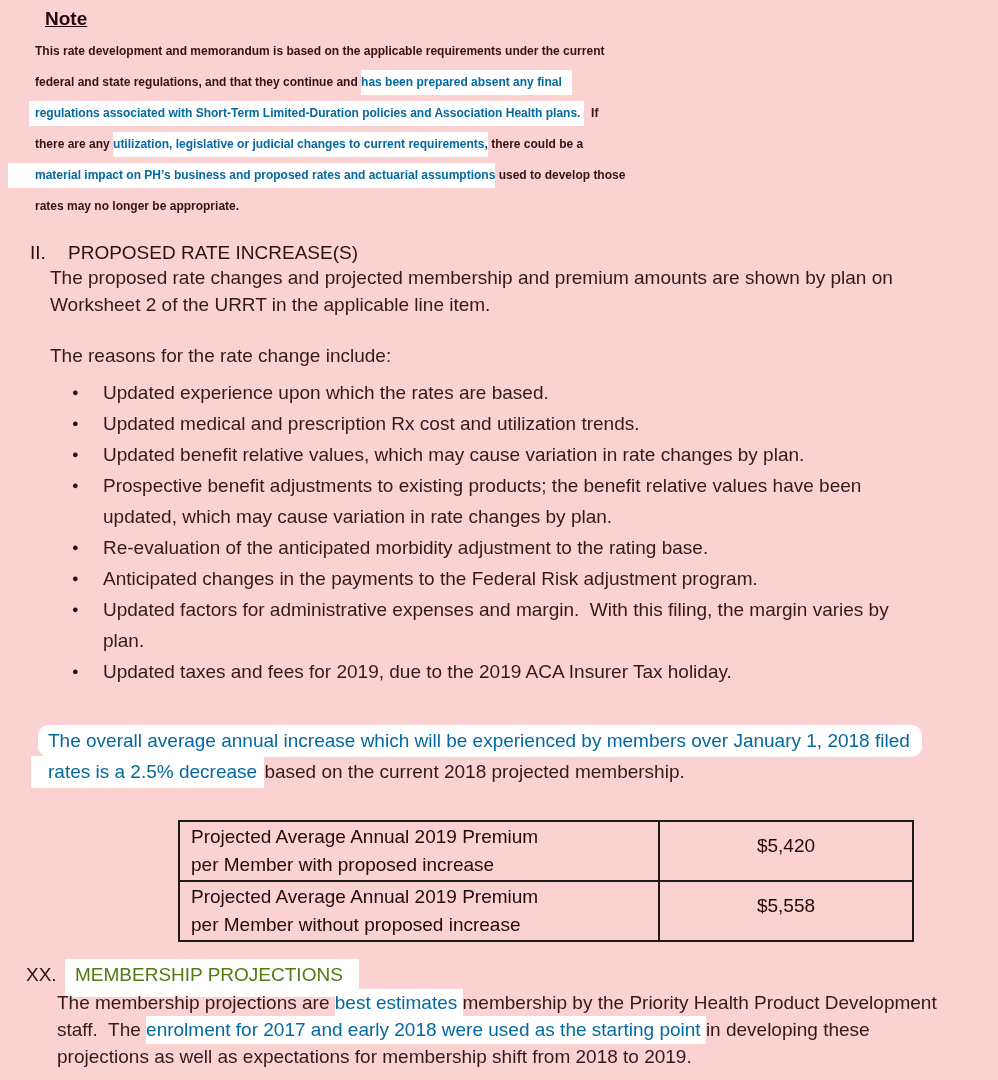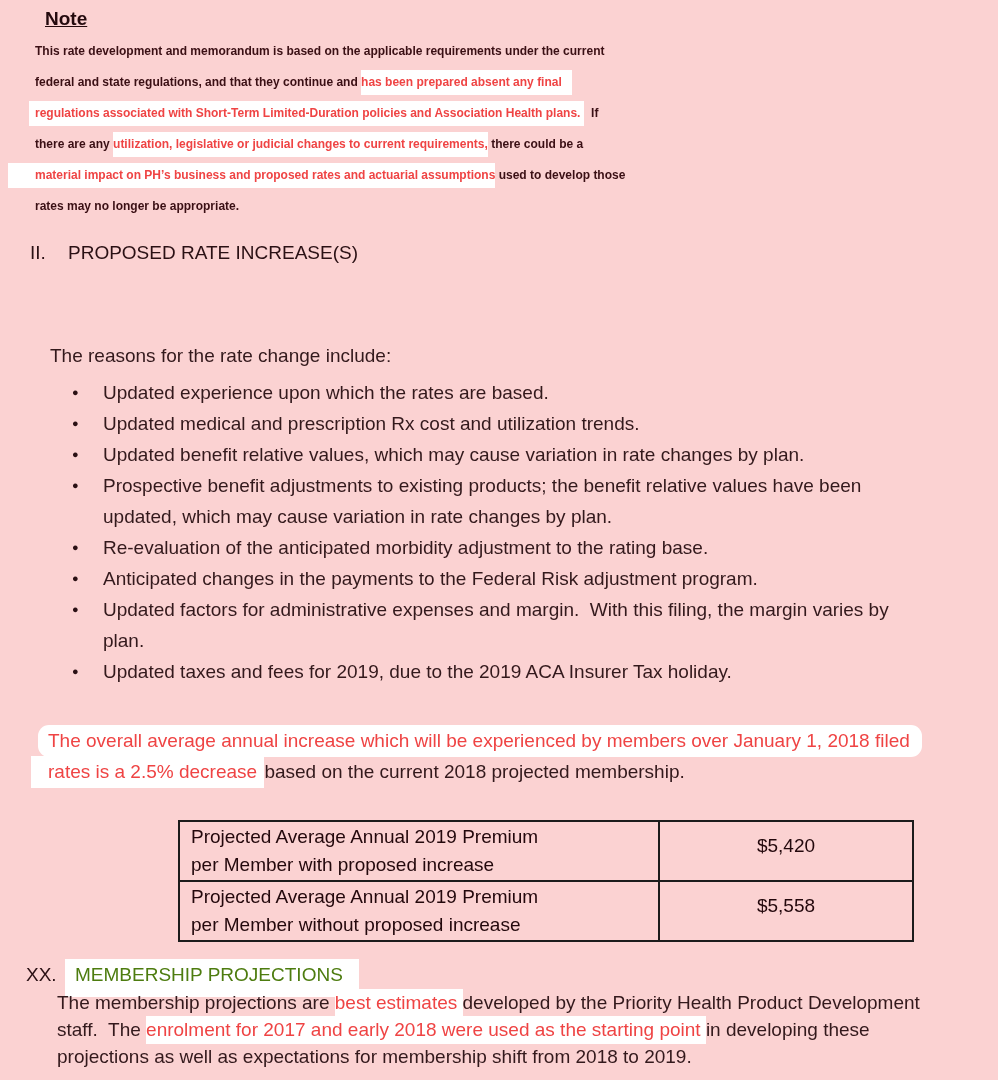--- a/index.html
+++ b/index.html
@@ -9,21 +9,21 @@
     background:var(--page-bg, #fbd2d2);
   }
   .page {
     position:relative; width:998px; height:1080px; overflow:hidden;
     background:var(--page-bg, #fbd2d2);
     color:#35191c; font-size:19px;
   }
   .line { white-space:pre; }
   .hl {
     background:var(--hl-bg, #ffffff);
-    color:#ef4444;
+    color:#0369a1;
     padding-top:5px; padding-bottom:6px;
   }
   
   .note-heading {
     position:absolute; left:45px; top:7px;
     font-size:19px; font-weight:bold; text-decoration:underline;
     color:#240a0e; line-height:24px;
   }
   
   .intro {
@@ -78,20 +78,24 @@
       <div class="line"><span class="hl">regulations associated with Short-Term Limited-Duration policies and Association Health plans.</span><span>  If</span></div>
       <div class="line"><span>there are any </span><span class="hl">utilization, legislative or judicial changes to current requirements,</span><span> there could be a</span></div>
       <div class="line"><span class="hl">material impact on PH’s business and proposed rates and actuarial assumptions</span><span> used to develop those</span></div>
       <div class="line"><span>rates may no longer be appropriate.</span></div>
     </div>
 
   <div class="sec-heading sec2">
     <span class="sec-num">II.</span><span class="sec-title">PROPOSED RATE INCREASE(S)</span>
   </div>
 
+  <div class="para" id="sec2-para1">
+      <div class="line"><span>The proposed rate changes and projected membership and premium amounts are shown by plan on</span></div>
+      <div class="line"><span>Worksheet 2 of the URRT in the applicable line item.</span></div>
+    </div>
 
   <div class="para" id="reasons-intro">The reasons for the rate change include:</div>
 
   <ul class="bullets" id="bullets">
       <li>
         <span class="marker">●</span>
         <div class="line">Updated experience upon which the rates are based.</div>
       </li>
       <li>
         <span class="marker">●</span>
@@ -147,18 +151,18 @@
           <td class="value">$5,558</td>
         </tr>
       </tbody>
   </table>
 
   <div class="sec-heading sec20">
     <span class="sec-num">XX.</span><span class="sec-title">MEMBERSHIP PROJECTIONS</span>
   </div>
 
   <div class="membership" id="membership">
-      <div class="line"><span>The membership projections are </span><span class="hl">best estimates </span><span>developed by the Priority Health Product Development</span></div>
+      <div class="line"><span>The membership projections are </span><span class="hl">best estimates </span><span>membership by the Priority Health Product Development</span></div>
       <div class="line"><span>staff.  The </span><span class="hl">enrolment for 2017 and early 2018 were used as the starting point </span><span>in developing these</span></div>
       <div class="line"><span>projections as well as expectations for membership shift from 2018 to 2019.</span></div>
     </div>
 
 </div>
 
 </body></html>

